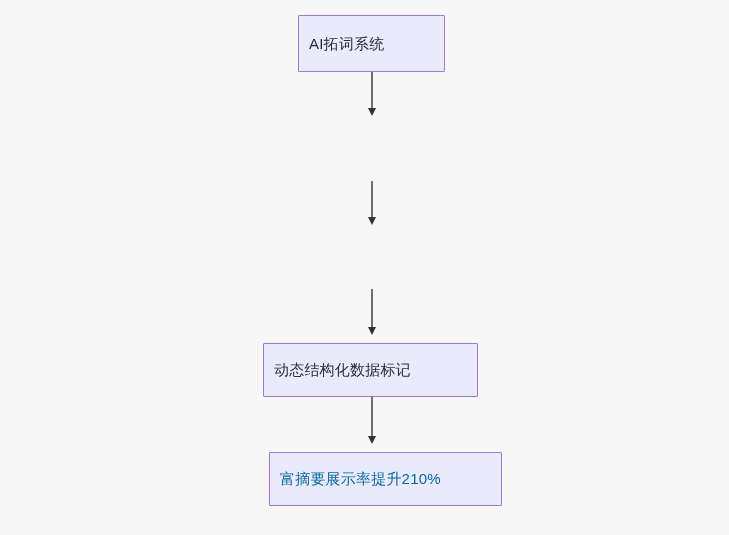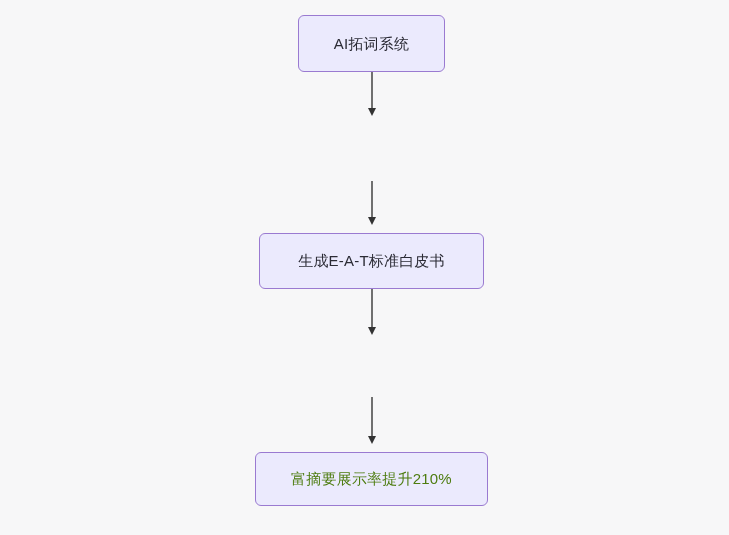--- a/index.html
+++ b/index.html
@@ -16,24 +16,24 @@
   #flowchart {
     position: relative;
     width: 729px;
     height: 535px;
   }
   .node {
     position: absolute;
     box-sizing: border-box;
     background: #ebeafd;
     border: 1.4px solid #9a7ad1;
-    border-radius: 6px;
+    border-radius: 1px;
     display: flex;
     align-items: center;
-    justify-content: center;
+    justify-content: flex-start;
     color: #2b2b35;
     font-size: 15px;
     line-height: 1.2;
     letter-spacing: 0.2px;
     white-space: nowrap;
   }
   .node-label {
     display: block;
     padding: 0 10px;
   }
@@ -75,20 +75,20 @@
     <div class="edge-head" style="top: 38px; border-top-color: rgb(51, 51, 51);"></div>
   </div>
   <div class="edge" style="left: 371px; top: 397px; height: 47px;">
     <div class="edge-line" style="height: 40px; background: rgb(112, 112, 112);"></div>
     <div class="edge-head" style="top: 39px; border-top-color: rgb(51, 51, 51);"></div>
   </div>
 
   <div class="node" style="left: 298px; top: 15px; width: 147px; height: 57px; background: rgb(235, 234, 253); border-color: rgb(154, 122, 209); color: rgb(43, 43, 53);">
     <span class="node-label">AI拓词系统</span>
   </div>
-  <div class="node" style="left: 259px; top: 233px; width: 225px; height: 56px; background: rgb(235, 234, 253); border-color: rgb(154, 122, 209); color: rgb(43, 43, 53);">
-    <span class="node-label">生成E-A-T标准白皮书</span>
+  <div class="node" style="left: 263px; top: 343px; width: 215px; height: 54px; background: rgb(235, 234, 253); border-color: rgb(154, 122, 209); color: rgb(43, 43, 53);">
+    <span class="node-label">动态结构化数据标记</span>
   </div>
-  <div class="node" style="left: 255px; top: 452px; width: 233px; height: 54px; background: rgb(235, 234, 253); border-color: rgb(154, 122, 209); color: #4d7c0f;">
+  <div class="node" style="left: 269px; top: 452px; width: 233px; height: 54px; background: rgb(235, 234, 253); border-color: rgb(154, 122, 209); color: #0369a1;">
     <span class="node-label">富摘要展示率提升210%</span>
   </div>
 
 </div>
 
 </body></html>

